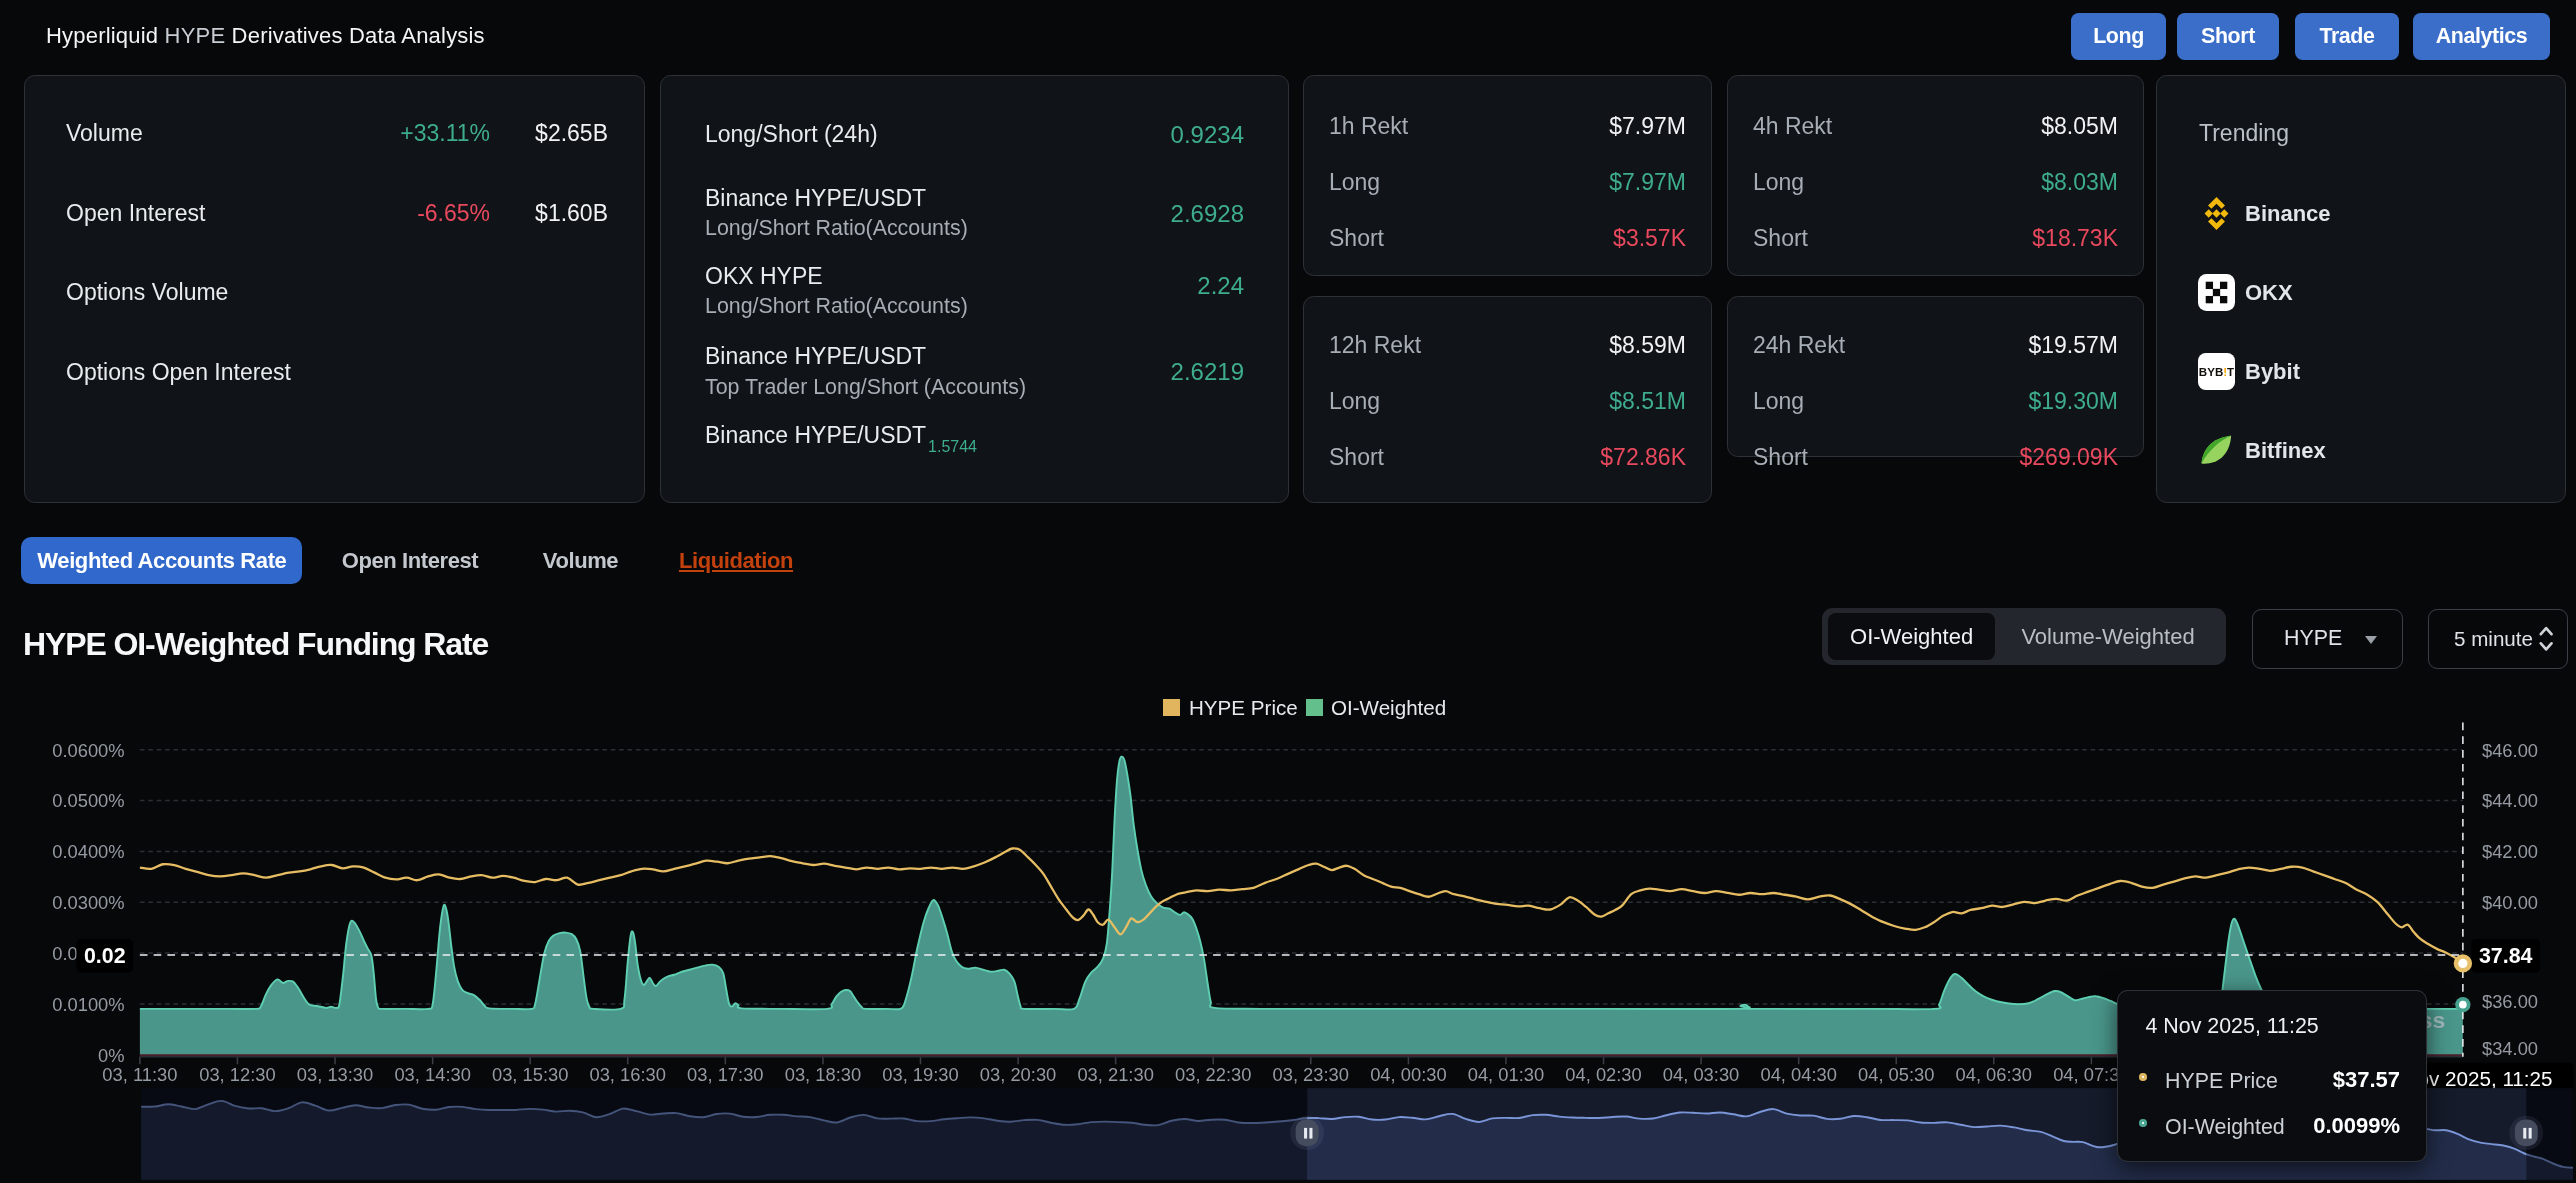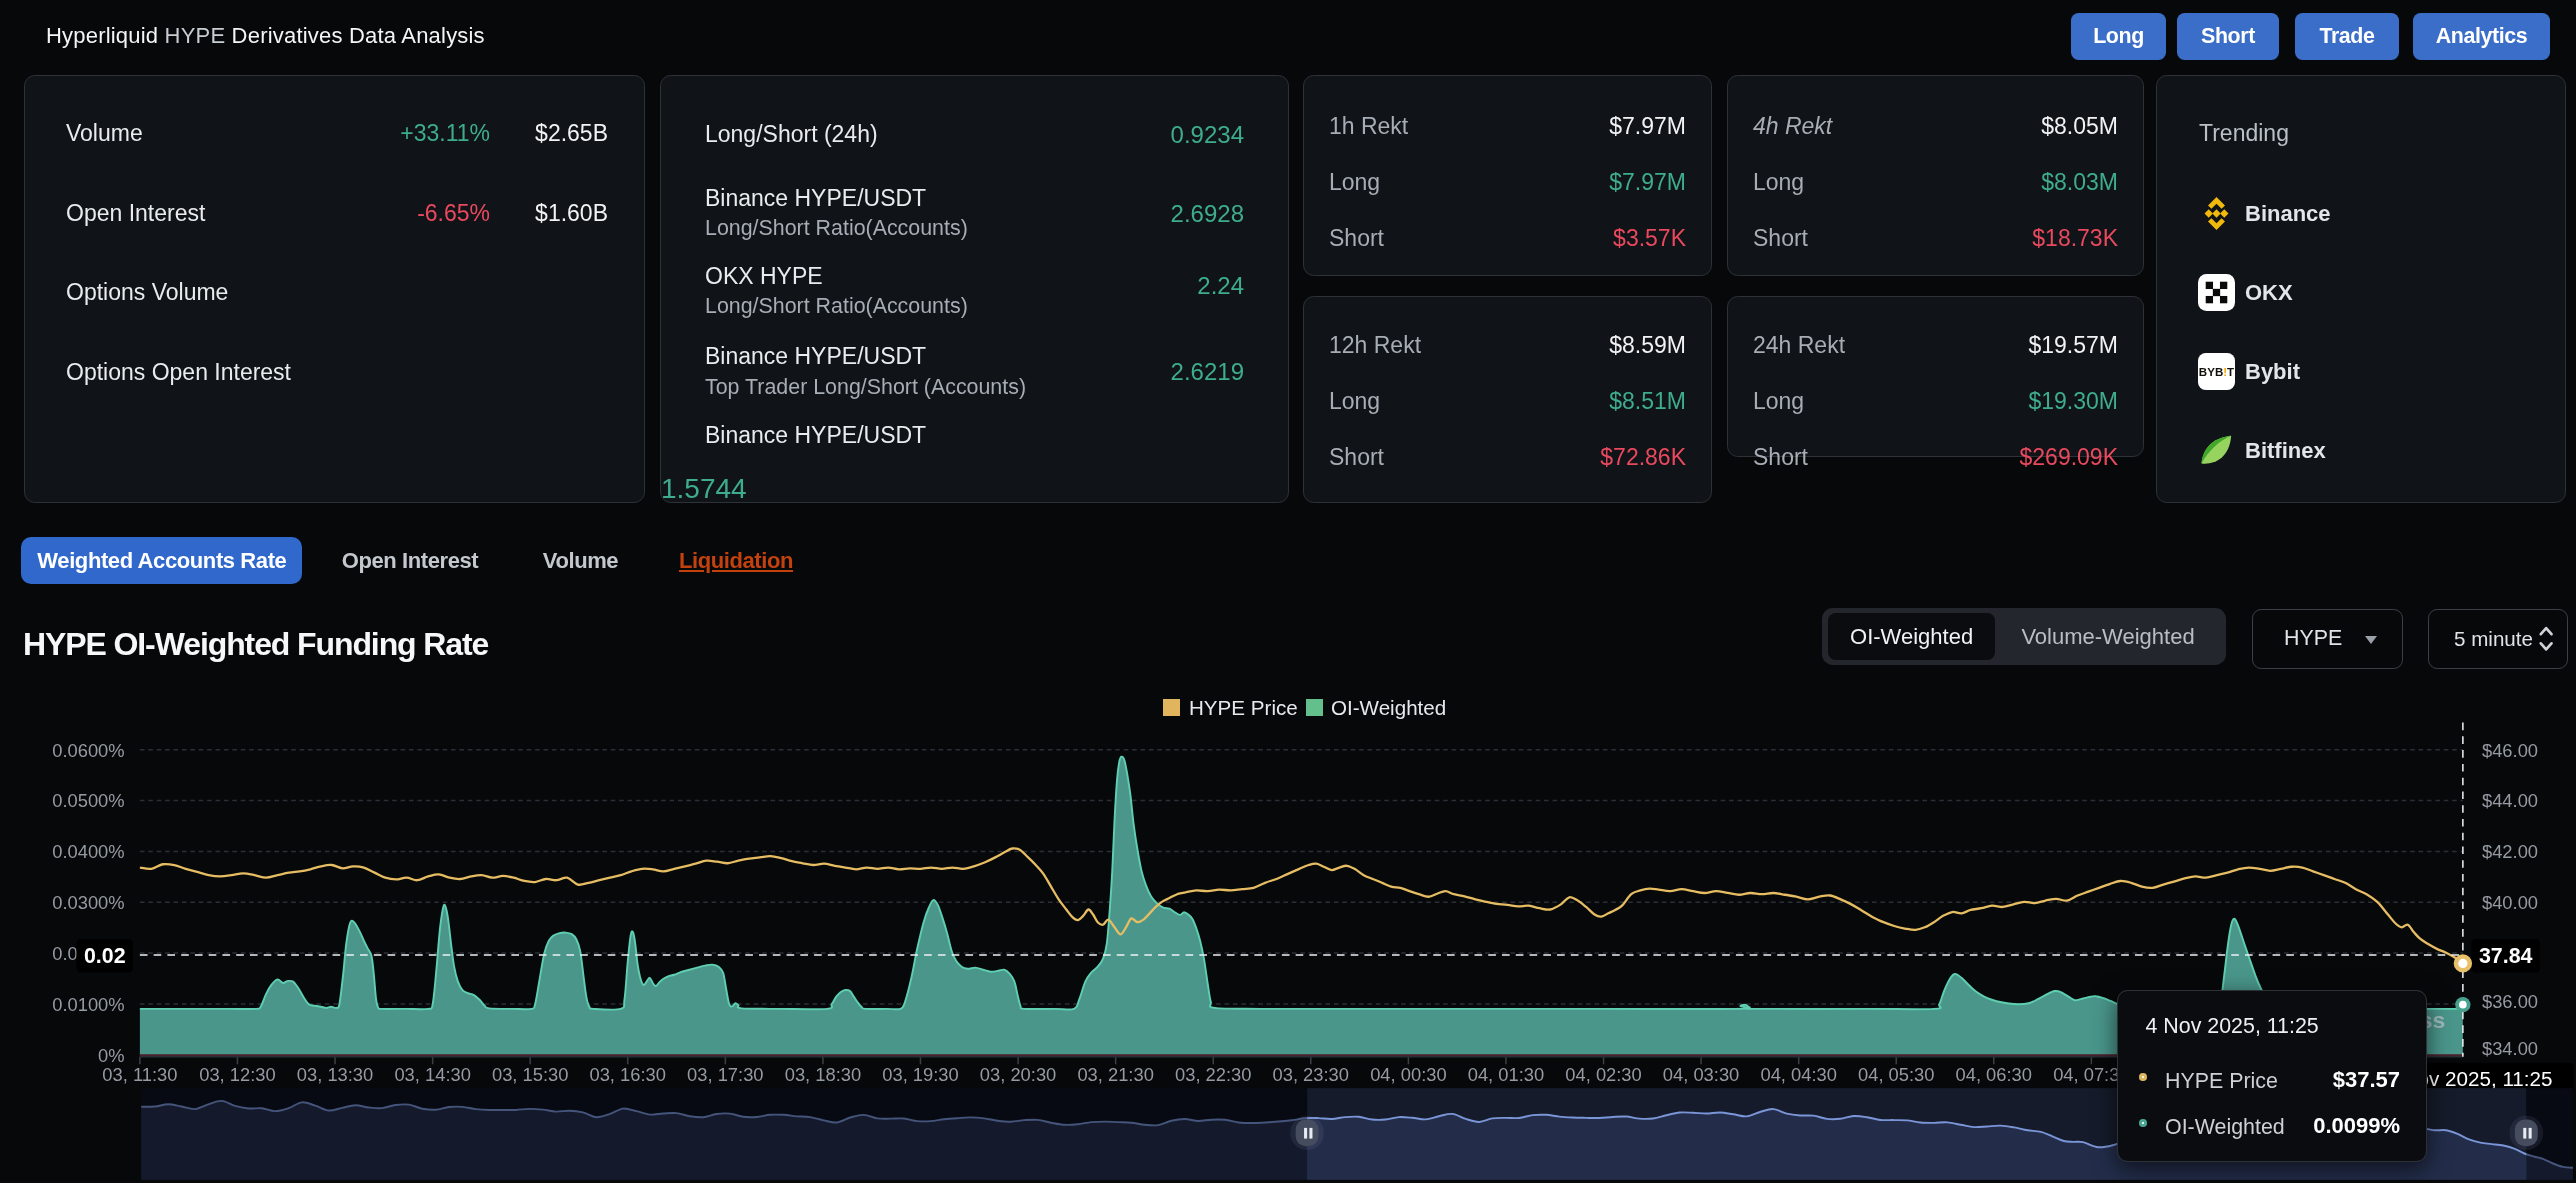--- a/index.html
+++ b/index.html
@@ -47,33 +47,33 @@
 
   <div class="row" style="top:187px; left:44px; font-size:23px;">OKX HYPE</div>
   <div class="row lab" style="top:218px; left:44px; font-size:21.4px;">Long/Short Ratio(Accounts)</div>
   <div class="row grn" style="top:196px; right:44px; text-align:right; font-size:24px;">2.24</div>
 
   <div class="row" style="top:267px; left:44px; font-size:23px;">Binance HYPE/USDT</div>
   <div class="row lab" style="top:299px; left:44px; font-size:21.4px;">Top Trader Long/Short (Accounts)</div>
   <div class="row grn" style="top:282px; right:44px; text-align:right; font-size:24px;">2.6219</div>
 
   <div class="row" style="top:346px; left:44px; font-size:23px;">Binance HYPE/USDT</div>
-  <div class="row grn" style="top:362px; right:44px; text-align:left; font-size:28px;margin-top:35px;">1.5744</div>
+  <div class="row grn" style="top:362px; right:44px; text-align:center; font-size:16px;">1.5744</div>
 </div>
 
 <div class="card" style="left:1303px; top:75px; width:409px; height:201px; font-size:23px;">
   <div class="row lab" style="top:37px; left:25px;">1h Rekt</div>
     <div class="row wht" style="top:37px; right:25px; text-align:right;">$7.97M</div>
   <div class="row lab" style="top:93px; left:25px;">Long</div>
     <div class="row grn" style="top:93px; right:25px; text-align:right;">$7.97M</div>
   <div class="row lab" style="top:149px; left:25px;">Short</div>
     <div class="row red" style="top:149px; right:25px; text-align:right;">$3.57K</div>
 </div>
 <div class="card" style="left:1727px; top:75px; width:417px; height:201px; font-size:23px;">
-  <div class="row lab" style="top:37px; left:25px;font-style:italic;">4h Rekt</div>
+  <div class="row lab" style="top:37px; left:25px;">4h Rekt</div>
     <div class="row wht" style="top:37px; right:25px; text-align:right;">$8.05M</div>
   <div class="row lab" style="top:93px; left:25px;">Long</div>
     <div class="row grn" style="top:93px; right:25px; text-align:right;">$8.03M</div>
   <div class="row lab" style="top:149px; left:25px;">Short</div>
     <div class="row red" style="top:149px; right:25px; text-align:right;">$18.73K</div>
 </div>
 <div class="card" style="left:1303px; top:296px; width:409px; height:207px; font-size:23px;">
   <div class="row lab" style="top:35px; left:25px;">12h Rekt</div>
     <div class="row wht" style="top:35px; right:25px; text-align:right;">$8.59M</div>
   <div class="row lab" style="top:91px; left:25px;">Long</div>

